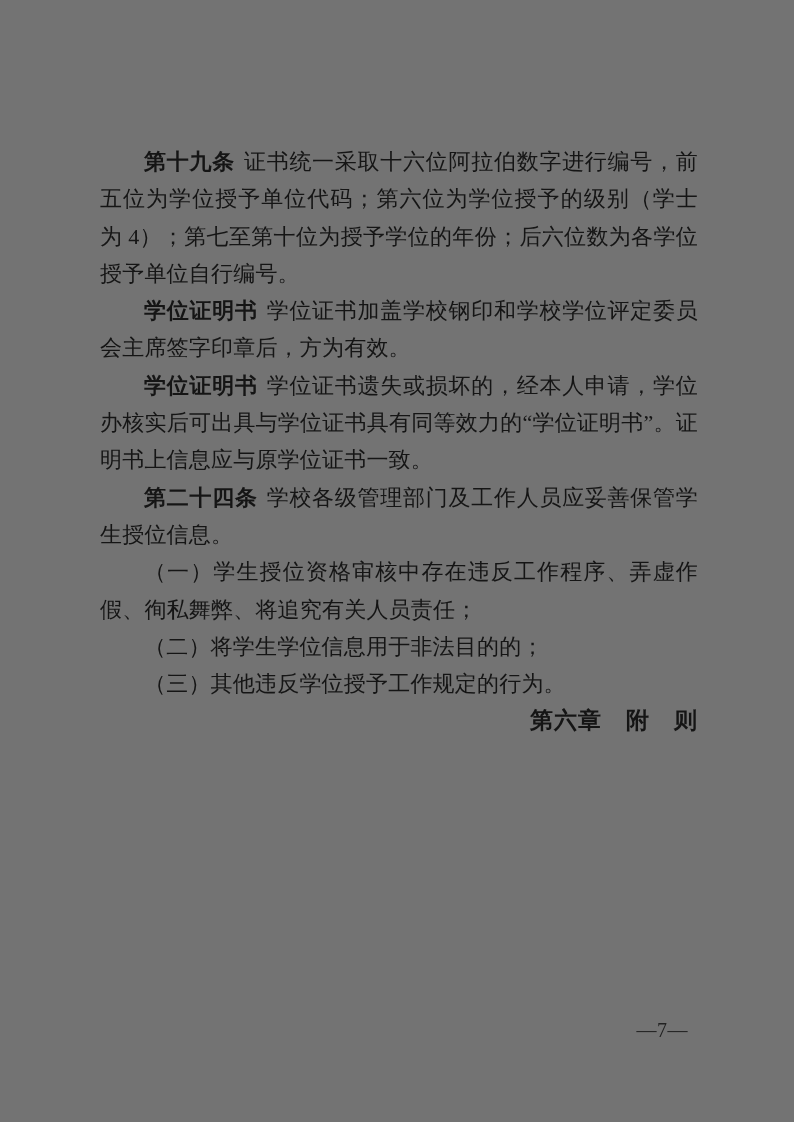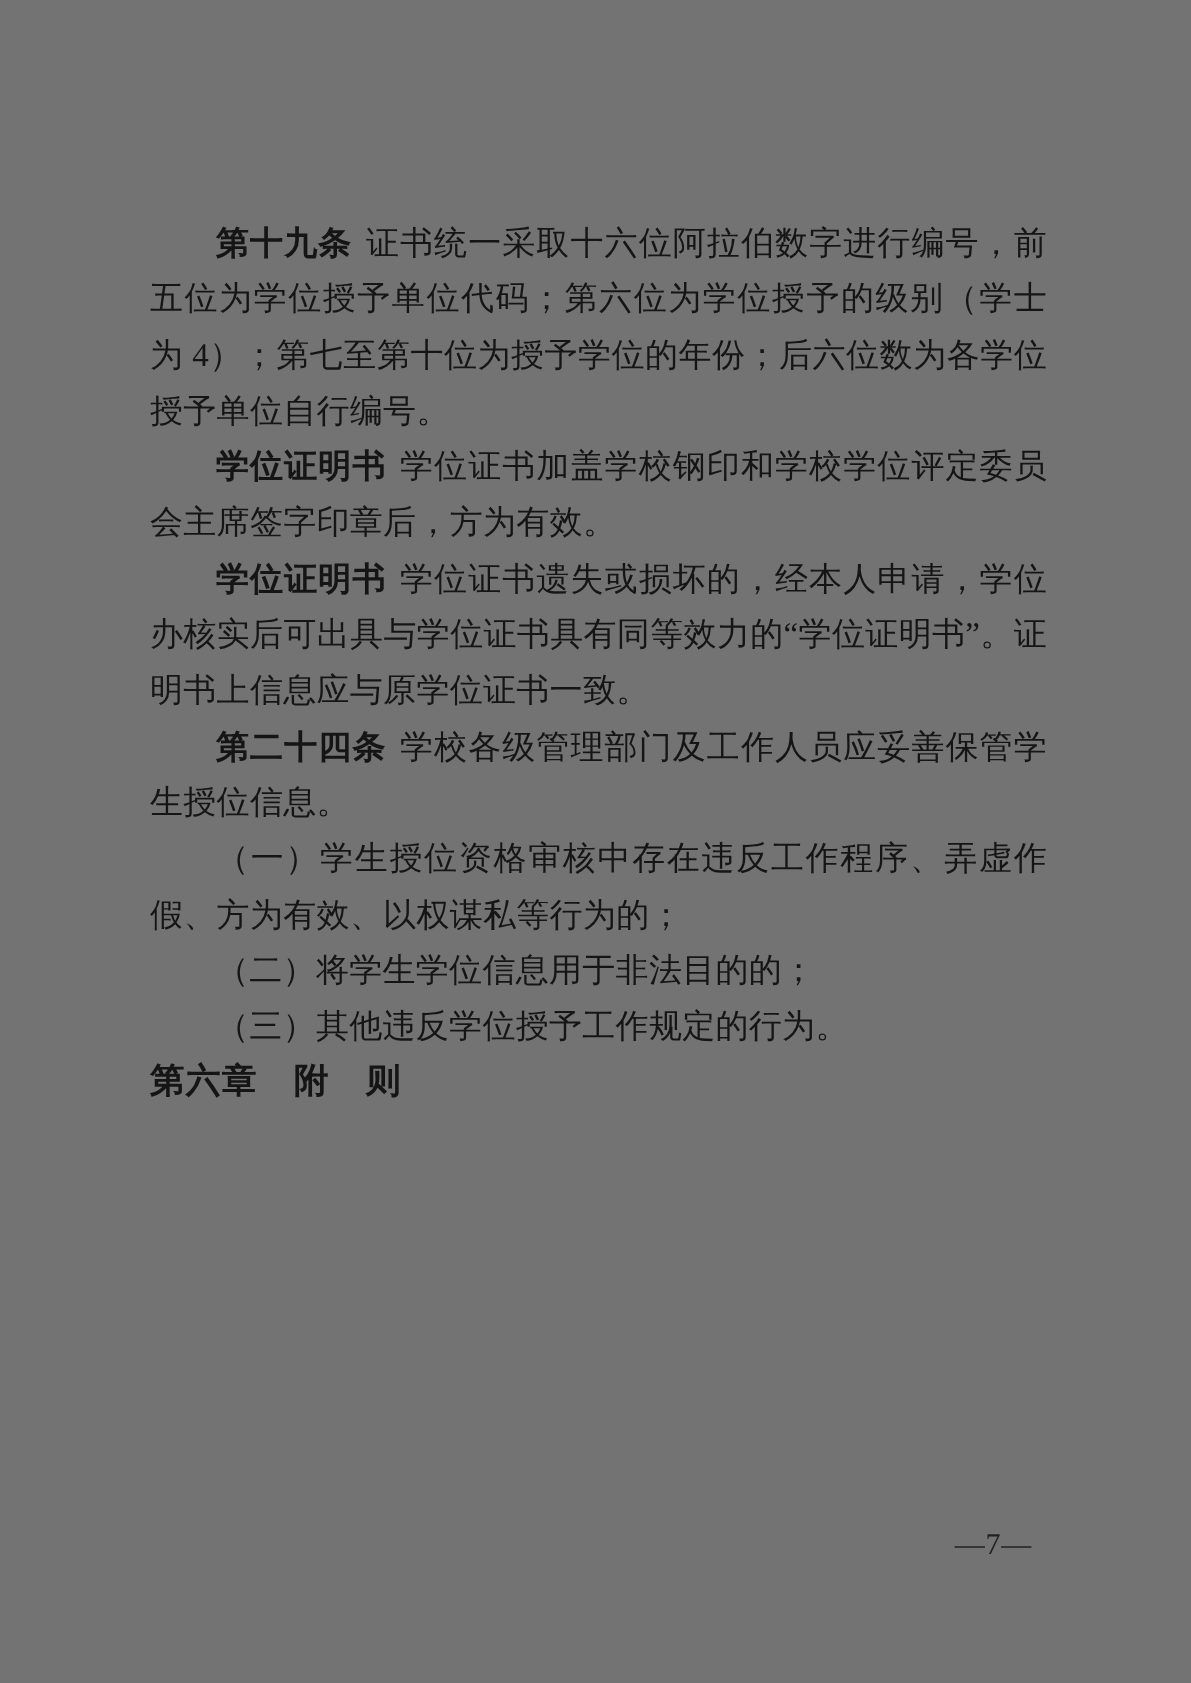--- a/index.html
+++ b/index.html
@@ -34,21 +34,21 @@
   }
   .article-label {
     font-weight: bold;
     margin-right: 9px;
   }
   .chapter-heading {
     margin: 0;
     font-size: 23px;
     line-height: 37.3px;
     font-weight: bold;
-    text-align: left;
+    text-align: right;
     text-indent: 0;
     letter-spacing: 1px;
   }
   .page-number {
     position: absolute;
     right: 106px;
     top: 1018px;
     font-size: 20px;
     line-height: 24px;
     color: #222222;
@@ -66,21 +66,21 @@
 
     <p class="para"><span class="article-label">学位证明书</span><span>学位证书加盖学校钢印和学校学位评定委员会主席签字印章后，方为有效。</span></p>
 
 
 
     <p class="para"><span class="article-label">学位证明书</span><span>学位证书遗失或损坏的，经本人申请，学位办核实后可出具与学位证书具有同等效力的“学位证明书”。证明书上信息应与原学位证书一致。</span></p>
 
     <p class="para"><span class="article-label">第二十四条</span><span>学校各级管理部门及工作人员应妥善保管学生授位信息。</span></p>
 
 
-    <p class="para">（一）学生授位资格审核中存在违反工作程序、弄虚作假、方为有效、以权谋私等行为的；</p>
+    <p class="para">（一）学生授位资格审核中存在违反工作程序、弄虚作假、徇私舞弊、将追究有关人员责任；</p>
     <p class="para">（二）将学生学位信息用于非法目的的；</p>
     <p class="para">（三）其他违反学位授予工作规定的行为。</p>
 
     <h2 class="chapter-heading">第六章　附　则</h2>
   </div>
 
   <div class="page-number">—7—</div>
 </div>
 
 </body></html>

